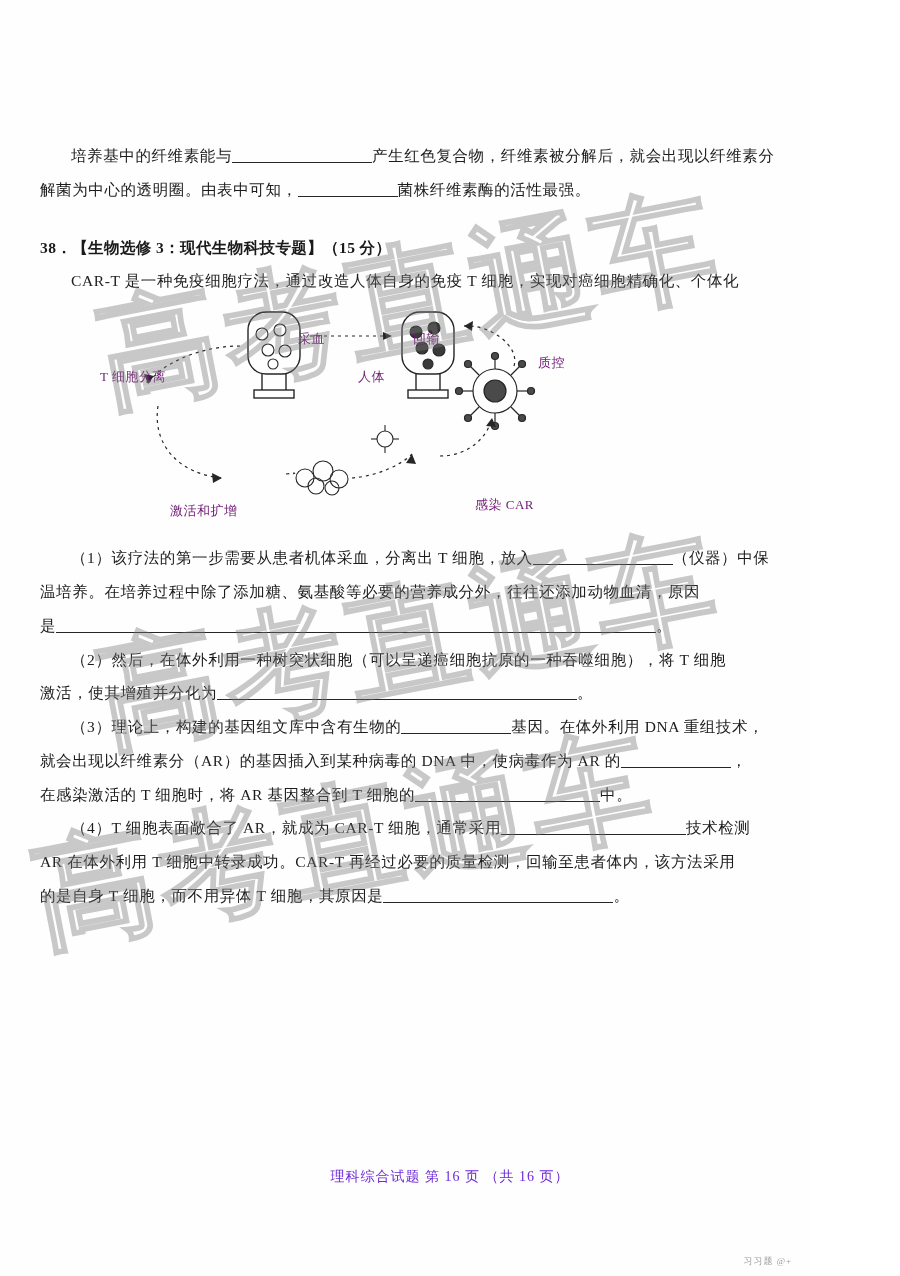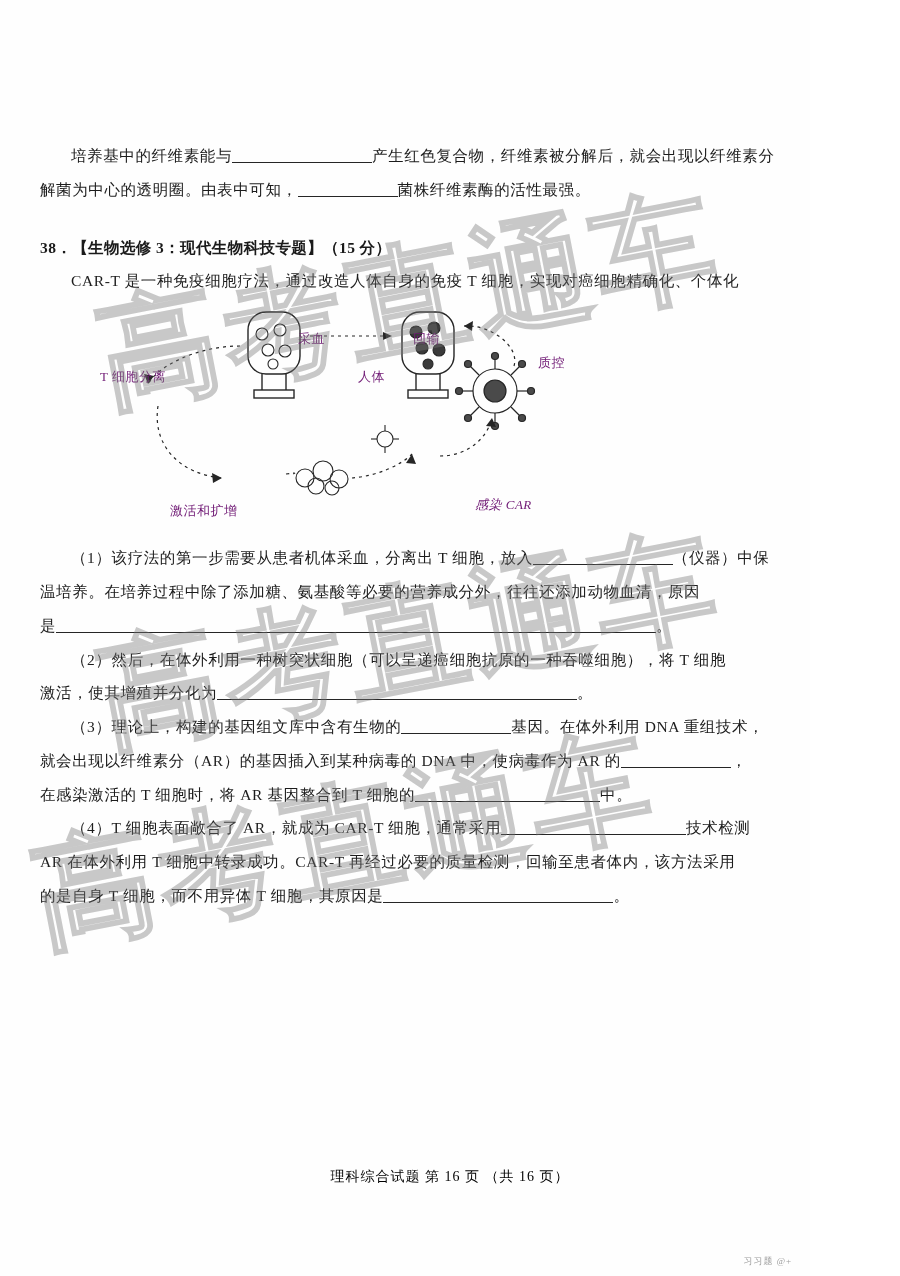--- a/index.html
+++ b/index.html
@@ -75,21 +75,21 @@
 
   
   .footer {
     position: absolute;
     left: 0;
     top: 1168px;
     width: 900px;
     text-align: center;
     font-size: 14px;
     letter-spacing: 1px;
-    color: #000000;
+    color: #6d28d9;
   }
   .corner-mark {
     position: absolute;
     right: 18px;
     bottom: 8px;
     font-size: 9px;
     color: #9a9a9a;
     letter-spacing: 1px;
   }
 
@@ -219,21 +219,21 @@
             <polygon points="352,30 343,26 343,34" fill="#262626" stroke="none"></polygon>
           </g>
         </g>
       </svg>
       <span class="fig-label" style="left:60px; top:62px;">T 细胞分离</span>
       <span class="fig-label" style="left:258px; top:24px;">采血</span>
       <span class="fig-label" style="left:318px; top:38px;margin-top:24px;">人体</span>
       <span class="fig-label" style="left:373px; top:24px;">回输</span>
       <span class="fig-label" style="left:498px; top:48px;">质控</span>
       <span class="fig-label" style="left:130px; top:196px;">激活和扩增</span>
-      <span class="fig-label" style="left:435px; top:190px;font-style:italic;">感染 CAR</span>
+      <span class="fig-label" style="left:435px; top:190px;">感染 CAR</span>
     </div>
 
     <p class="para indent2">
       <span>（1）该疗法的第一步需要从患者机体采血，分离出 T 细胞，放入</span><span class="blank-line b140"></span><span>（仪器）中保</span>
     </p>
     <p class="para">温培养。在培养过程中除了添加糖、氨基酸等必要的营养成分外，往往还添加动物血清，原因</p>
     <p class="para">
       <span>是</span><span class="blank-line b600"></span><span>。</span>
     </p>
 

